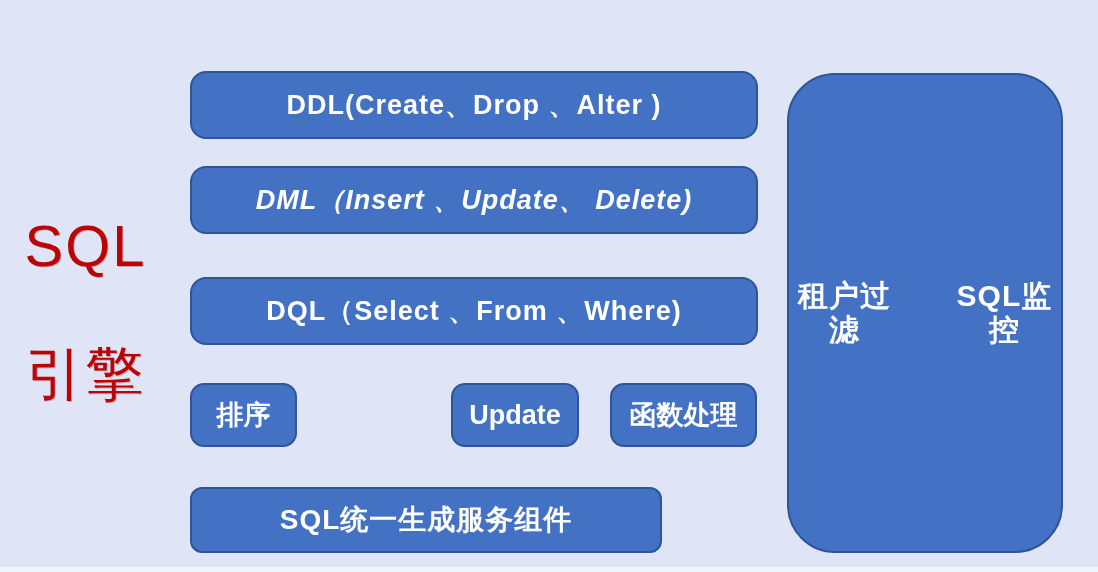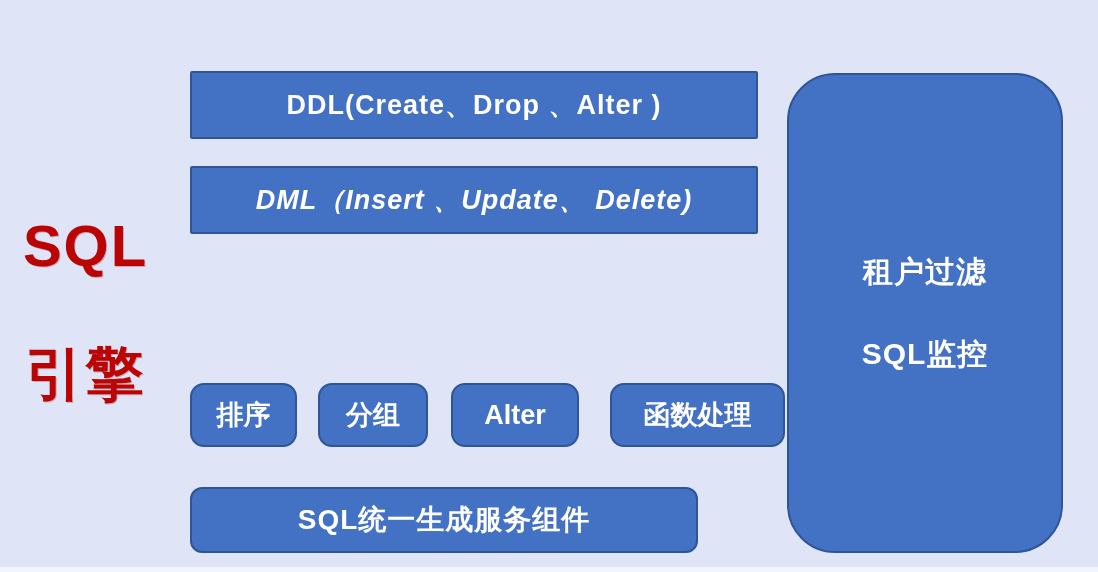--- a/index.html
+++ b/index.html
@@ -20,21 +20,21 @@
     height: 572px;
     background: var(--background);
     overflow: hidden;
   }
   
   .title-line {
     position: absolute;
     left: 8px;
     width: 155px;
     text-align: center;
-    font-weight: 700;
+    font-weight: 400;
     font-size: 58px;
     letter-spacing: 2px;
     color: var(--title);
     text-shadow: 1px 1px 0 rgba(120,0,0,0.25);
   }
   .title-line.l1 { top: 212px; }
   .title-line.l2 { top: 336px; }
 
   
   .bluebox {
@@ -45,56 +45,56 @@
     display: flex;
     align-items: center;
     justify-content: center;
     font-weight: 700;
     text-align: center;
   }
   .pipeline-box {
     left: 190px;
     width: 568px;
     height: 68px;
-    border-radius: 2px;
+    border-radius: 16px;
     font-size: 27px;
     letter-spacing: 1px;
   }
   .pipeline-box.b1 { top: 71px; }
   .pipeline-box.b2 { top: 166px; font-style: italic; }
   .pipeline-box.b3 { top: 277px; }
 
   .clause-box {
     top: 383px;
     height: 64px;
     border-radius: 14px;
     font-size: 27px;
   }
   .clause-box.c1 { left: 190px; width: 107px; }
   .clause-box.c2 { left: 318px; width: 110px; }
   .clause-box.c3 { left: 451px; width: 128px; }
-  .clause-box.c4 { left: 610px; width: 175px; font-family: Liberation Serif, serif; }
+  .clause-box.c4 { left: 610px; width: 147px; font-family: Liberation Serif, serif; }
 
   .bottom-box {
     left: 190px;
     top: 487px;
-    width: 508px;
+    width: 472px;
     height: 66px;
     border-radius: 12px;
     font-size: 28px;
     letter-spacing: 1px;
   }
 
   .side-panel {
     left: 787px;
     top: 73px;
     width: 276px;
     height: 480px;
     border-radius: 48px;
-    flex-direction: column;
+    flex-direction: row;
     gap: 48px;
     font-size: 30px;
     letter-spacing: 1px;
   }
   .side-panel .panel-item {
     line-height: 34px;
   }
 
   .bottom-strip {
     position: absolute;
@@ -112,29 +112,29 @@
 
   <div class="title-line l1">SQL</div>
   <div class="title-line l2">引擎</div>
 
   <div class="bluebox pipeline-box b1">
     <span>DDL(Create、Drop 、Alter )</span>
   </div>
   <div class="bluebox pipeline-box b2">
     <span>DML（Insert 、Update、 Delete)</span>
   </div>
+  <div class="bluebox pipeline-box b3">
+    <span>DQL（Select 、From 、Where)</span>
+  </div>
 
   <div class="bluebox clause-box c1">
     <span>排序</span>
   </div>
-  <div class="bluebox clause-box c2">
-    <span>分组</span>
-  </div>
   <div class="bluebox clause-box c3">
-    <span>Alter</span>
+    <span>Update</span>
   </div>
   <div class="bluebox clause-box c4">
     <span>函数处理</span>
   </div>
 
   <div class="bluebox bottom-box">
     <span>SQL统一生成服务组件</span>
   </div>
 
   <div class="bluebox side-panel">

